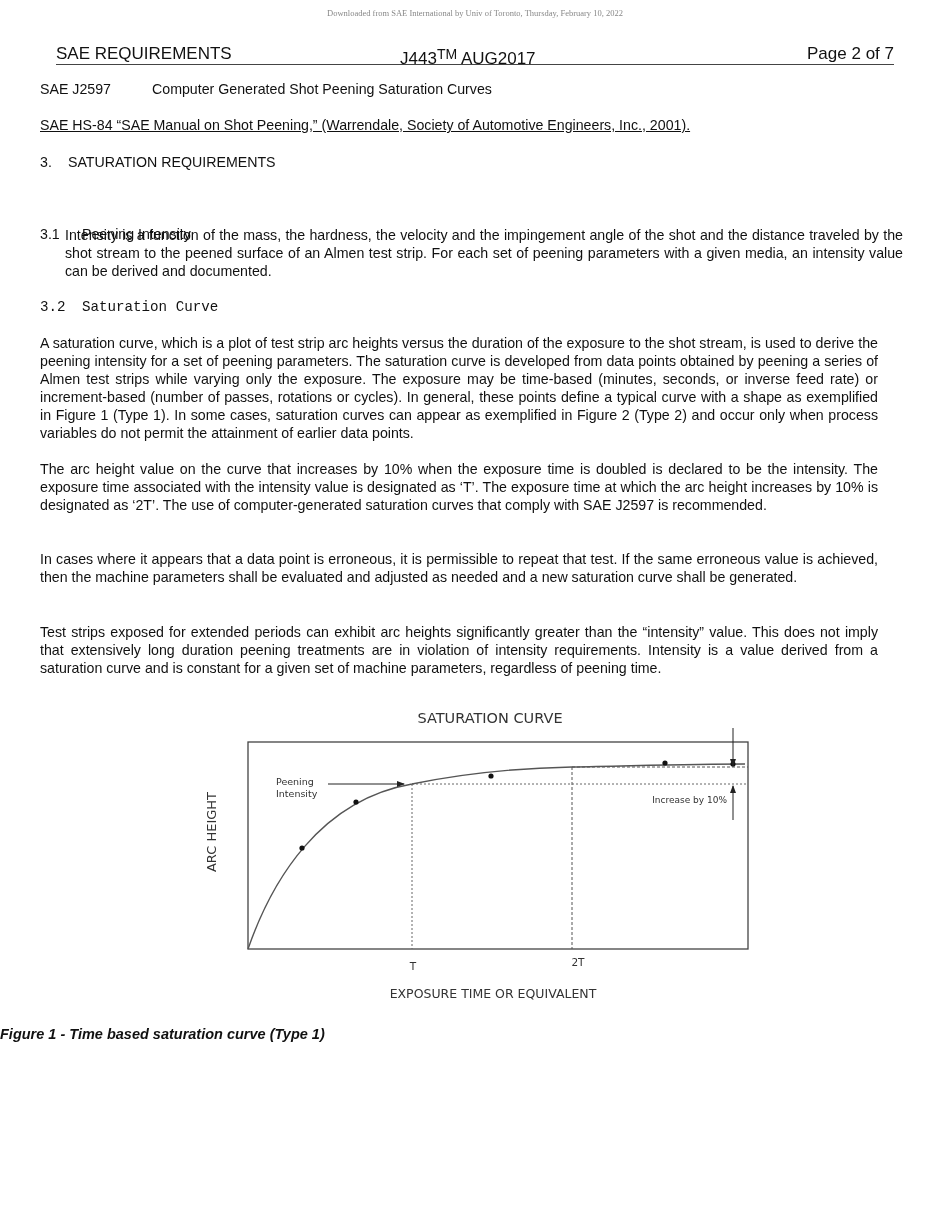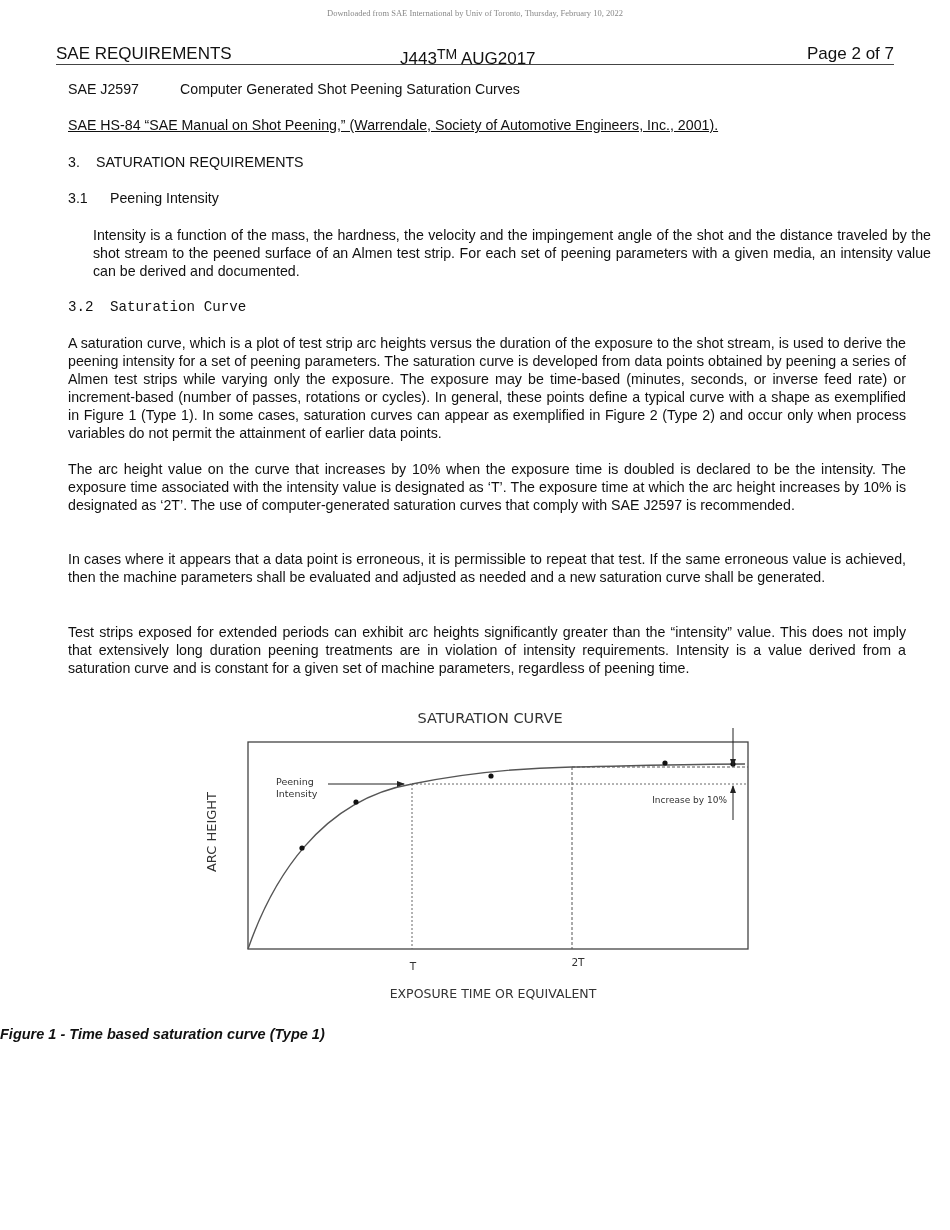--- a/index.html
+++ b/index.html
@@ -4,21 +4,21 @@
 <style>
   html, body { margin: 0; padding: 0; background: #ffffff; }
   body { width: 950px; height: 1230px; position: relative; overflow: hidden; font-family: "Liberation Sans", sans-serif; color: #111; }
   .download-note { position: absolute; top: 8px; left: 0; width: 950px; text-align: center; font-family: "Liberation Serif", serif; font-size: 8.5px; color: #888; }
   .header { position: absolute; top: 44px; left: 56px; width: 838px; height: 20px; border-bottom: 1.5px solid #444; font-size: 17px; }
   .header span { position: absolute; top: 0; line-height: 20px; }
   .h-left { left: 0; }
   .h-center { left: 344px; }
   .h-right { right: 0; text-align: right; }
   .h-center sup { font-size: 14px; vertical-align: 5px; }
-  .p { position: absolute; left: 68px; width: 838px; font-size: 14.2px; line-height: 18px; text-align: justify; }
+  .p { position: absolute; left: 40px; width: 838px; font-size: 14.2px; line-height: 18px; text-align: justify; }
   .p.last-line-left { text-align-last: left; }
   .tab { display: inline-block; }
   .fig { position: absolute; left: 0; top: 0; }
   .caption { position: absolute; top: 1026px; left: 0; width: 950px; text-align: left; font-size: 14.5px; font-weight: bold; font-style: italic; }
   svg text { font-family: "DejaVu Sans", sans-serif; }
 </style>
 </head>
 <body>
 
 <div class="download-note">Downloaded from SAE International by Univ of Toronto, Thursday, February 10, 2022</div>
@@ -33,21 +33,21 @@
   <span class="tab" style="width:112px;">SAE J2597</span><span>Computer Generated Shot Peening Saturation Curves</span>
 </div>
 
 <div class="p" style="top:116px;text-decoration:underline;">SAE HS-84 “SAE Manual on Shot Peening,” (Warrendale, Society of Automotive Engineers, Inc., 2001).</div>
 
 <div class="p" style="top:153px;">
   <span class="tab" style="width:28px;">3.</span><span>SATURATION REQUIREMENTS</span>
 </div>
 
 <div class="p" style="top:189px;">
-  <span class="tab" style="width:42px;">3.1</span><span>Peening Intensity</span>
+  <span class="tab" style="width:42px;margin-top:36px;">3.1</span><span>Peening Intensity</span>
 </div>
 
 <div class="p last-line-left" style="top:226px;margin-left:25px;">Intensity is a function of the mass, the hardness, the velocity and the impingement angle of the shot and the distance traveled by the shot stream to the peened surface of an Almen test strip. For each set of peening parameters with a given media, an intensity value can be derived and documented.</div>
 
 <div class="p" style="top:298px;font-family:Liberation Mono, monospace;">
   <span class="tab" style="width:42px;">3.2</span><span>Saturation Curve</span>
 </div>
 
 <div class="p last-line-left" style="top:334px;">A saturation curve, which is a plot of test strip arc heights versus the duration of the exposure to the shot stream, is used to derive the peening intensity for a set of peening parameters. The saturation curve is developed from data points obtained by peening a series of Almen test strips while varying only the exposure. The exposure may be time-based (minutes, seconds, or inverse feed rate) or increment-based (number of passes, rotations or cycles). In general, these points define a typical curve with a shape as exemplified in Figure 1 (Type 1). In some cases, saturation curves can appear as exemplified in Figure 2 (Type 2) and occur only when process variables do not permit the attainment of earlier data points.</div>
 

